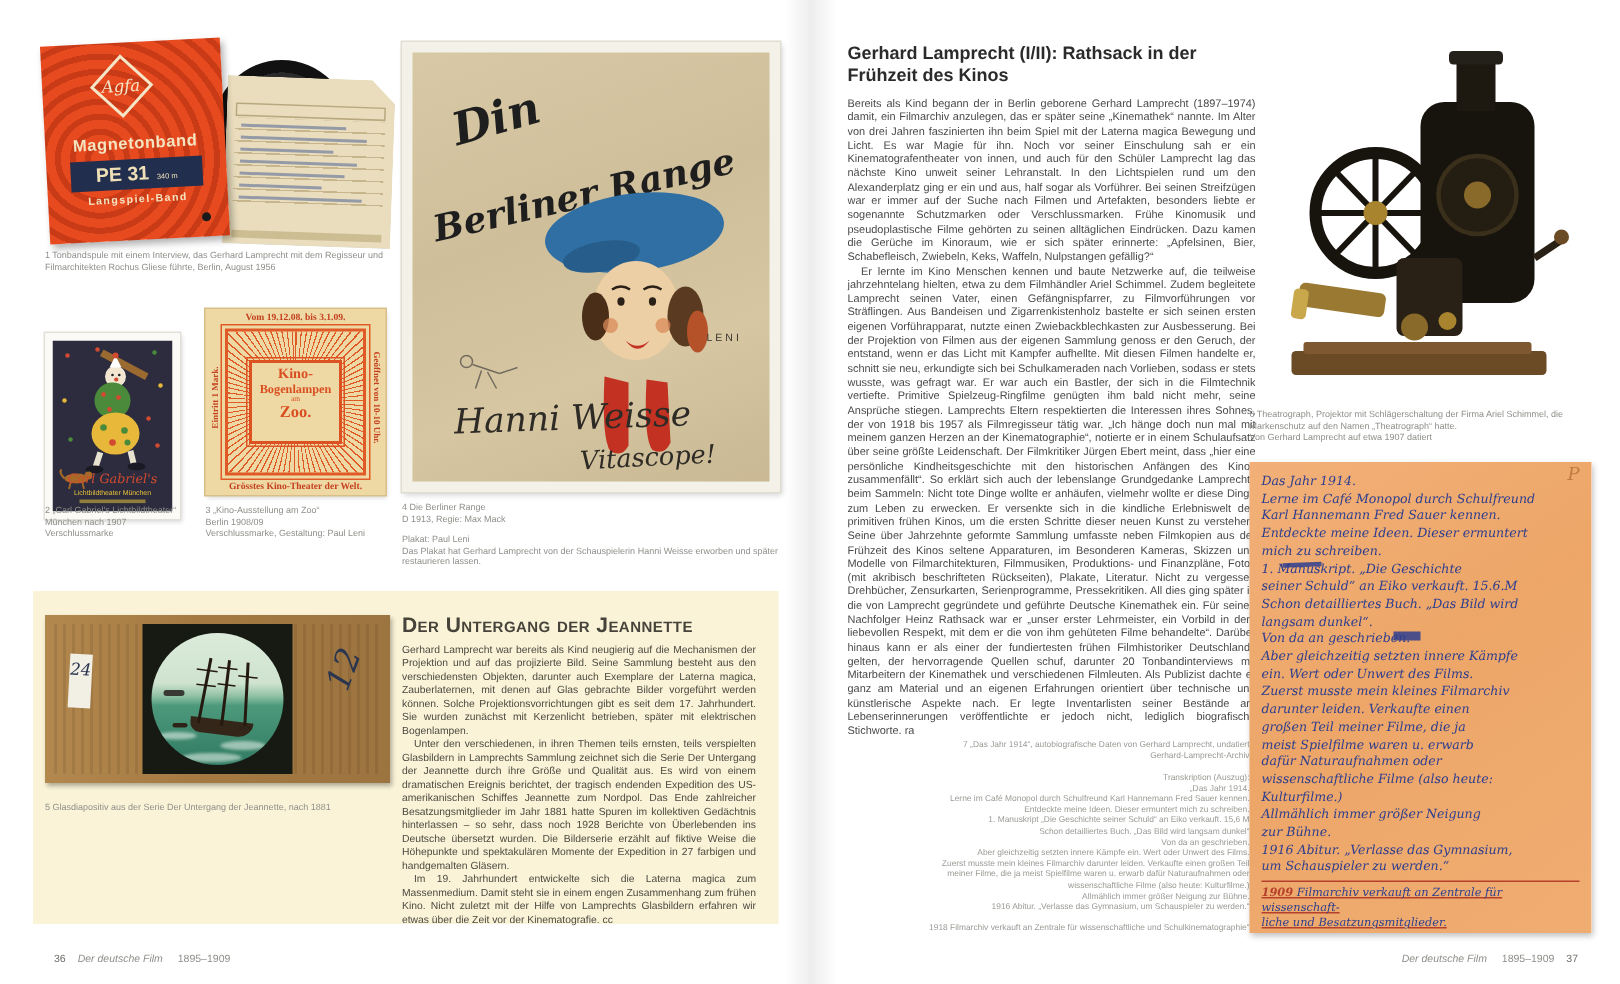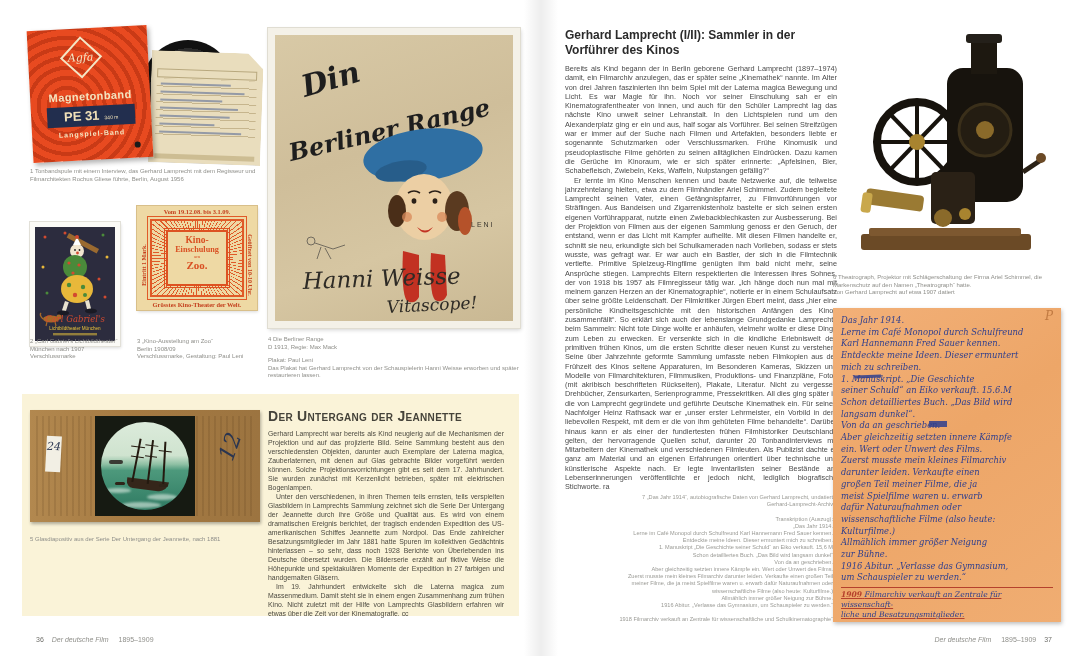--- a/index.html
+++ b/index.html
@@ -48,21 +48,21 @@
   #agfa-dot { position:absolute; right:12px; bottom:10px; width:6px; height:6px; border-radius:50%; background:#1a1a1a; }
   #cap1 { left:30px; top:168px; width:238px; }
 
   
   #fig2 { left:30px; top:222px; width:90px; height:124px; background:#fbfaf6;
     box-shadow:0 0 0 1px #e2e0d8, 1px 2px 3px rgba(0,0,0,.15); padding:5px; }
   #fig2 svg { display:block; }
   #cap2 { left:30px; top:338px; width:102px; }
 
   
-  #fig3 { left:137px; top:206px; width:120px; height:104px; background:#eed9a4;
+  #fig3 { left:137px; top:206px; width:120px; height:124px; background:#eed9a4;
     box-shadow:0 0 0 1px #d8bf8a, 1px 2px 3px rgba(0,0,0,.15);
     font-family:"Liberation Serif", serif; color:#c4401e; }
   #zoo-top { position:absolute; top:2px; left:0; right:0; text-align:center; font-size:6.4px; font-weight:bold; }
   #zoo-bottom { position:absolute; bottom:2px; left:0; right:0; text-align:center; font-size:6.4px; font-weight:bold; }
   #zoo-left { position:absolute; left:-38px; top:56px; width:90px; text-align:center;
     transform:rotate(-90deg); font-size:6px; font-weight:bold; }
   #zoo-right { position:absolute; right:-38px; top:56px; width:90px; text-align:center;
     transform:rotate(90deg); font-size:6px; font-weight:bold; }
   #zoo-frame { position:absolute; left:13px; top:13px; right:13px; bottom:13px;
     border:2px solid #e05a28; outline:1px solid #e05a28; outline-offset:2px; overflow:hidden;
@@ -235,21 +235,21 @@
     <div>Verschlussmarke</div>
   </div>
 
   <div class="abs" id="fig3">
     <div id="zoo-top">Vom 19.12.08. bis 3.1.09.</div>
     <div id="zoo-left">Eintritt 1 Mark.</div>
     <div id="zoo-right">Geöffnet von 10-10 Uhr.</div>
     <div id="zoo-frame"></div>
     <div id="zoo-center">
       <div class="l1">Kino-</div>
-      <div class="l2">Einschulung</div>
+      <div class="l2">Bogenlampen</div>
       <div class="l3">am</div>
       <div class="l4">Zoo.</div>
     </div>
     <div id="zoo-bottom">Grösstes Kino-Theater der Welt.</div>
   </div>
   <div class="abs caption" id="cap3">
     <div>3 „Kino-Ausstellung am Zoo“</div>
     <div>Berlin 1908/09</div>
     <div>Verschlussmarke, Gestaltung: Paul Leni</div>
   </div>
@@ -327,21 +327,21 @@
     </div>
     <div id="essay">
       <h3>Der Untergang der Jeannette</h3>
       <p>Gerhard Lamprecht war bereits als Kind neugierig auf die Mechanismen der Projektion und auf das projizierte Bild. Seine Sammlung besteht aus den verschiedensten Objekten, darunter auch Exemplare der Laterna magica, Zauberlaternen, mit denen auf Glas gebrachte Bilder vorgeführt werden können. Solche Projektionsvorrichtungen gibt es seit dem 17. Jahrhundert. Sie wurden zunächst mit Kerzenlicht betrieben, später mit elektrischen Bogenlampen.</p>
       <p>Unter den verschiedenen, in ihren Themen teils ernsten, teils verspielten Glasbildern in Lamprechts Sammlung zeichnet sich die Serie Der Untergang der Jeannette durch ihre Größe und Qualität aus. Es wird von einem dramatischen Ereignis berichtet, der tragisch endenden Expedition des US-amerikanischen Schiffes Jeannette zum Nordpol. Das Ende zahlreicher Besatzungsmitglieder im Jahr 1881 hatte Spuren im kollektiven Gedächtnis hinterlassen – so sehr, dass noch 1928 Berichte von Überlebenden ins Deutsche übersetzt wurden. Die Bilderserie erzählt auf fiktive Weise die Höhepunkte und spektakulären Momente der Expedition in 27 farbigen und handgemalten Gläsern.</p>
       <p>Im 19. Jahrhundert entwickelte sich die Laterna magica zum Massenmedium. Damit steht sie in einem engen Zusammenhang zum frühen Kino. Nicht zuletzt mit der Hilfe von Lamprechts Glasbildern erfahren wir etwas über die Zeit vor der Kinematografie. cc</p>
     </div>
   </div>
   <div class="abs caption" id="cap5">5 Glasdiapositiv aus der Serie Der Untergang der Jeannette, nach 1881</div>
 
-  <div class="abs" id="heading">Gerhard Lamprecht (I/II): Sammler in der Vorführer des Kinos</div>
+  <div class="abs" id="heading">Gerhard Lamprecht (I/II): Rathsack in der Frühzeit des Kinos</div>
 
   <div class="abs" id="bodytext">
     <p>Bereits als Kind begann der in Berlin geborene Gerhard Lamprecht (1897–1974) damit, ein Filmarchiv anzulegen, das er später seine „Kinemathek“ nannte. Im Alter von drei Jahren faszinierten ihn beim Spiel mit der Laterna magica Bewegung und Licht. Es war Magie für ihn. Noch vor seiner Einschulung sah er ein Kinematografentheater von innen, und auch für den Schüler Lamprecht lag das nächste Kino unweit seiner Lehranstalt. In den Lichtspielen rund um den Alexanderplatz ging er ein und aus, half sogar als Vorführer. Bei seinen Streifzügen war er immer auf der Suche nach Filmen und Artefakten, besonders liebte er sogenannte Schutzmarken oder Verschlussmarken. Frühe Kinomusik und pseudoplastische Filme gehörten zu seinen alltäglichen Eindrücken. Dazu kamen die Gerüche im Kinoraum, wie er sich später erinnerte: „Apfelsinen, Bier, Schabefleisch, Zwiebeln, Keks, Waffeln, Nulpstangen gefällig?“</p>
     <p>Er lernte im Kino Menschen kennen und baute Netzwerke auf, die teilweise jahrzehntelang hielten, etwa zu dem Filmhändler Ariel Schimmel. Zudem begleitete Lamprecht seinen Vater, einen Gefängnispfarrer, zu Filmvorführungen vor Sträflingen. Aus Bandeisen und Zigarrenkistenholz bastelte er sich seinen ersten eigenen Vorführapparat, nutzte einen Zwiebackblechkasten zur Ausbesserung. Bei der Projektion von Filmen aus der eigenen Sammlung genoss er den Geruch, der entstand, wenn er das Licht mit Kampfer aufhellte. Mit diesen Filmen handelte er, schnitt sie neu, erkundigte sich bei Schulkameraden nach Vorlieben, sodass er stets wusste, was gefragt war. Er war auch ein Bastler, der sich in die Filmtechnik vertiefte. Primitive Spielzeug-Ringfilme genügten ihm bald nicht mehr, seine Ansprüche stiegen. Lamprechts Eltern respektierten die Interessen ihres Sohnes, der von 1918 bis 1957 als Filmregisseur tätig war. „Ich hänge doch nun mal mit meinem ganzen Herzen an der Kinematographie“, notierte er in einem Schulaufsatz über seine größte Leidenschaft. Der Filmkritiker Jürgen Ebert meint, dass „hier eine persönliche Kindheitsgeschichte mit den historischen Anfängen des Kinos zusammenfällt“. So erklärt sich auch der lebenslange Grundgedanke Lamprechts beim Sammeln: Nicht tote Dinge wollte er anhäufen, vielmehr wollte er diese Dinge zum Leben zu erwecken. Er versenkte sich in die kindliche Erlebniswelt des primitiven frühen Kinos, um die ersten Schritte dieser neuen Kunst zu verstehen. Seine über Jahrzehnte geformte Sammlung umfasste neben Filmkopien aus der Frühzeit des Kinos seltene Apparaturen, im Besonderen Kameras, Skizzen und Modelle von Filmarchitekturen, Filmmusiken, Produktions- und Finanzpläne, Fotos (mit akribisch beschrifteten Rückseiten), Plakate, Literatur. Nicht zu vergessen Drehbücher, Zensurkarten, Serienprogramme, Pressekritiken. All dies ging später in die von Lamprecht gegründete und geführte Deutsche Kinemathek ein. Für seinen Nachfolger Heinz Rathsack war er „unser erster Lehrmeister, ein Vorbild in dem liebevollen Respekt, mit dem er die von ihm gehüteten Filme behandelte“. Darüber hinaus kann er als einer der fundiertesten frühen Filmhistoriker Deutschlands gelten, der hervorragende Quellen schuf, darunter 20 Tonbandinterviews mit Mitarbeitern der Kinemathek und verschiedenen Filmleuten. Als Publizist dachte er ganz am Material und an eigenen Erfahrungen orientiert über technische und künstlerische Aspekte nach. Er legte Inventarlisten seiner Bestände an, Lebenserinnerungen veröffentlichte er jedoch nicht, lediglich biografische Stichworte. ra</p>
   </div>
 
   <div class="abs prelines" id="footnotes">7 „Das Jahr 1914“, autobiografische Daten von Gerhard Lamprecht, undatiert
 Gerhard-Lamprecht-Archiv
 
 Transkription (Auszug):

